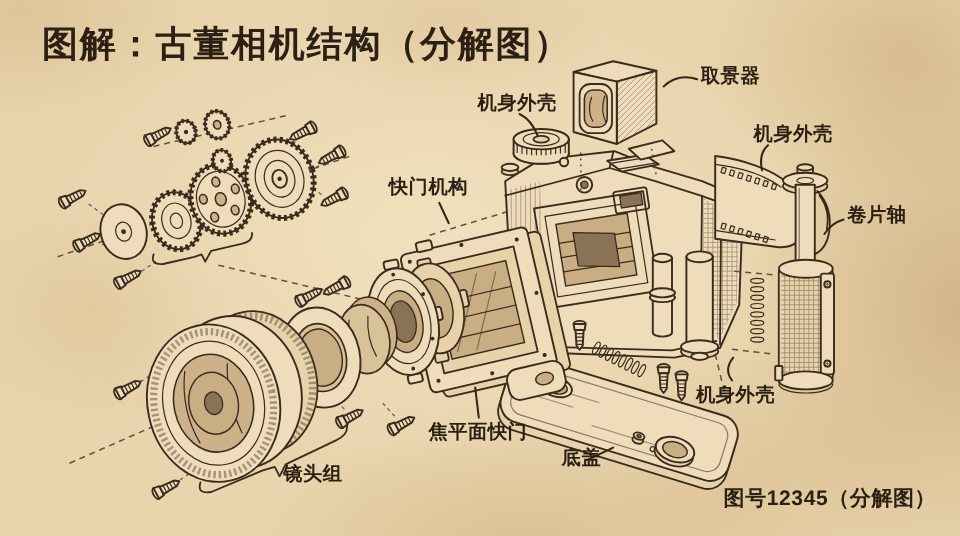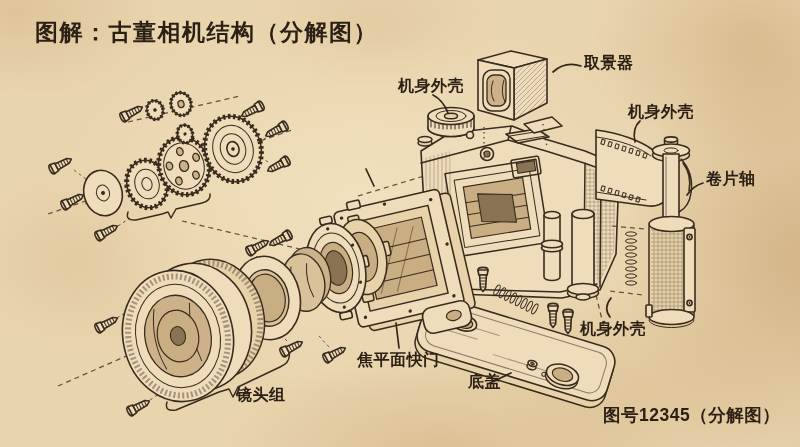--- a/index.html
+++ b/index.html
@@ -14,21 +14,21 @@
       radial-gradient(ellipse 170px 130px at 10% 58%, rgba(193,146,90,.16), rgba(193,146,90,0) 70%),
       radial-gradient(ellipse 180px 90px at 47% 6%, rgba(190,140,85,.15), rgba(190,140,85,0) 70%),
       radial-gradient(ellipse 210px 160px at 80% 88%, rgba(193,146,90,.22), rgba(193,146,90,0) 70%),
       radial-gradient(ellipse 430px 270px at 45% 44%, rgba(248,235,203,.55), rgba(248,235,203,0) 75%);
     font-family:"Liberation Sans","DejaVu Sans",sans-serif;
   }
   .lbl{
     position:absolute;white-space:nowrap;color:#2b2013;font-weight:700;
     font-size:16px;letter-spacing:.5px;
   }
-  .title{font-size:23px;letter-spacing:1.5px;color:#2b2013;}
+  .title{font-size:30px;letter-spacing:1.5px;color:#2b2013;}
   .caption{font-size:17.5px;letter-spacing:.5px;}
   svg{position:absolute;left:0;top:0;}
   .ln{fill:none;stroke:#3a2c1d;stroke-width:1.5;stroke-linecap:round;stroke-linejoin:round}
   .tn{fill:none;stroke:#3a2c1d;stroke-width:1;stroke-linecap:round;stroke-linejoin:round}
   .fA{fill:#eedcba;stroke:#3a2c1d;stroke-width:1.6;stroke-linejoin:round}
   .fB{fill:#e7d2a9;stroke:#3a2c1d;stroke-width:1.5;stroke-linejoin:round}
   .fG{fill:#cdb289;stroke:#3a2c1d;stroke-width:1.3}
   .fH{fill:#d9c29a;stroke:#3a2c1d;stroke-width:1.4}
   .fC{fill:#c9ae83;stroke:#3a2c1d;stroke-width:1.2}
   .fD{fill:#8a7354;stroke:#3a2c1d;stroke-width:1.1}
@@ -400,20 +400,21 @@
     <path class="ld" d="M399,348 L396,323"></path>
     <path class="ld" d="M490,383 L511,373"></path>
     <path class="ld" d="M610,317 Q603,308 611,298"></path>
   </g>
 </svg>
 
 <div class="lbl title" style="left:35px;top:17px;">图解：古董相机结构（分解图）</div>
 <div class="lbl" style="left:584px;top:53px;">取景器</div>
 <div class="lbl" style="left:398px;top:76px;">机身外壳</div>
 <div class="lbl" style="left:628px;top:102px;">机身外壳</div>
+<div class="lbl" style="left:324px;top:146px;">快门机构</div>
 <div class="lbl" style="left:706px;top:169px;">卷片轴</div>
 <div class="lbl" style="left:580px;top:319px;">机身外壳</div>
 <div class="lbl" style="left:357px;top:350px;text-align:right;">焦平面快门</div>
 <div class="lbl" style="left:468px;top:372px;">底盖</div>
 <div class="lbl" style="left:236px;top:385px;">镜头组</div>
 <div class="lbl caption" style="left:603px;top:403px;">图号12345（分解图）</div>
 
 </div>
 
 </body></html>

